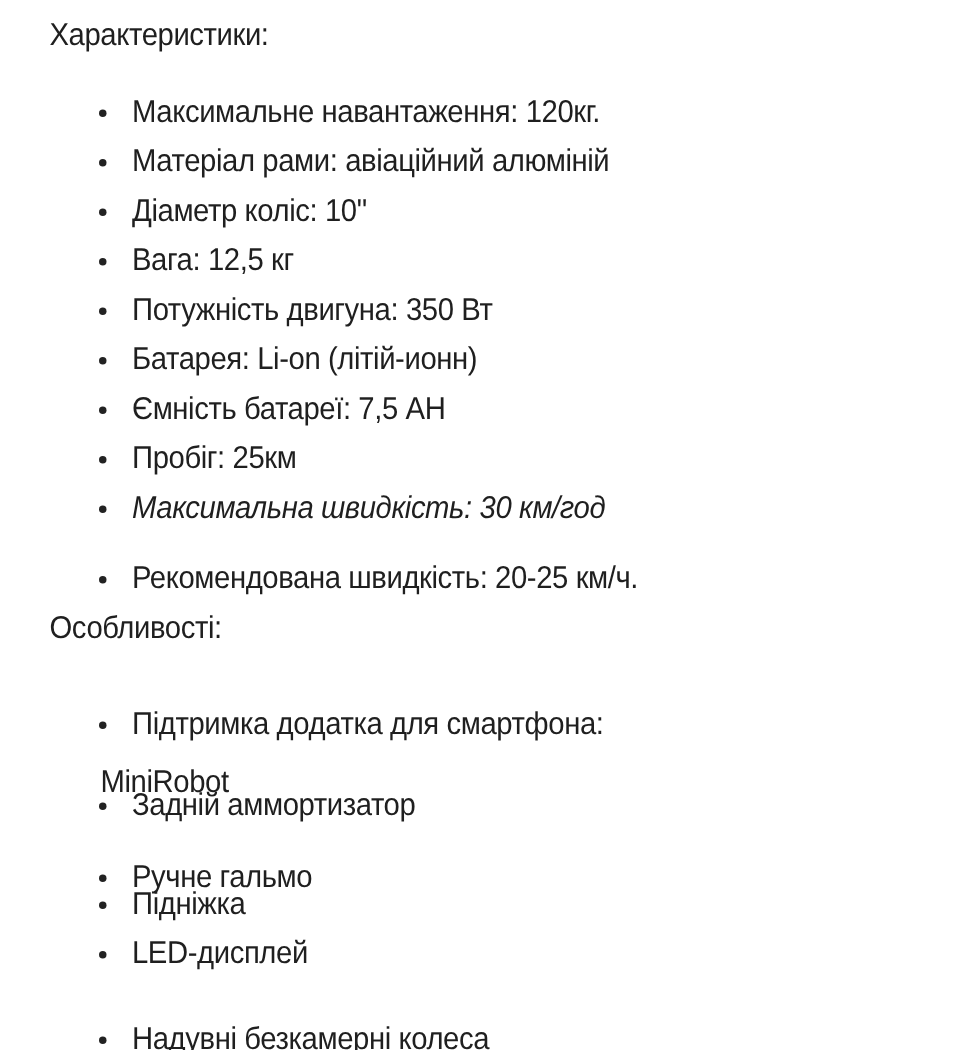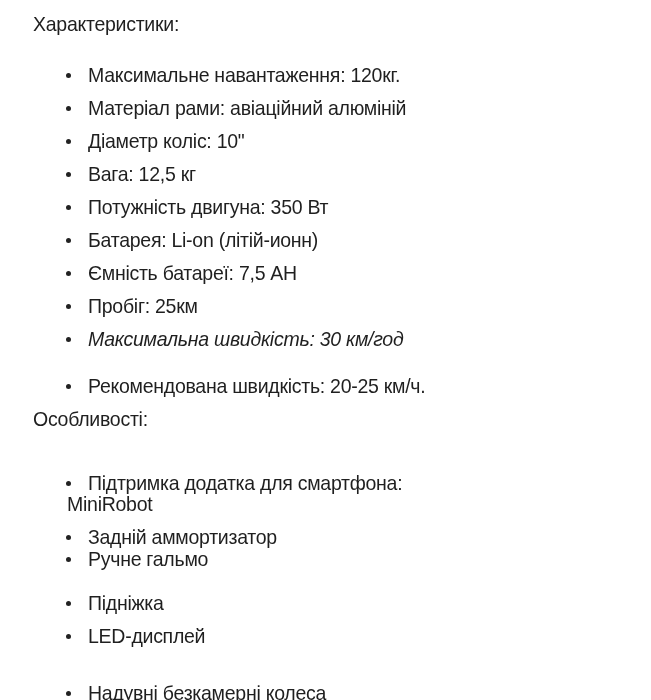--- a/index.html
+++ b/index.html
@@ -86,28 +86,28 @@
       </li>
   </ul>
 
   <div class="heading" style="top:406px;">Особливості:</div>
 
   <ul class="list" style="top:458px;">
     <li class="item" style="top:12px;">
         <span class="bullet"></span>
         <span class="text">Підтримка додатка для смартфона:</span>
       </li>
-    <li class="item" style="top:33px;text-decoration:underline;">
+    <li class="item" style="top:51px;text-decoration:underline;">
         <span class="wrap-line" style="top:0;">MiniRobot</span>
       </li>
     <li class="item" style="top:66px;">
         <span class="bullet"></span>
         <span class="text">Задній аммортизатор</span>
       </li>
-    <li class="item" style="top:88px;">
+    <li class="item" style="top:114px;">
         <span class="bullet"></span>
         <span class="text">Ручне гальмо</span>
       </li>
     <li class="item" style="top:132px;">
         <span class="bullet"></span>
         <span class="text">Підніжка</span>
       </li>
     <li class="item" style="top:165px;padding-left:20px;">
         <span class="bullet"></span>
         <span class="text">LED-дисплей</span>

